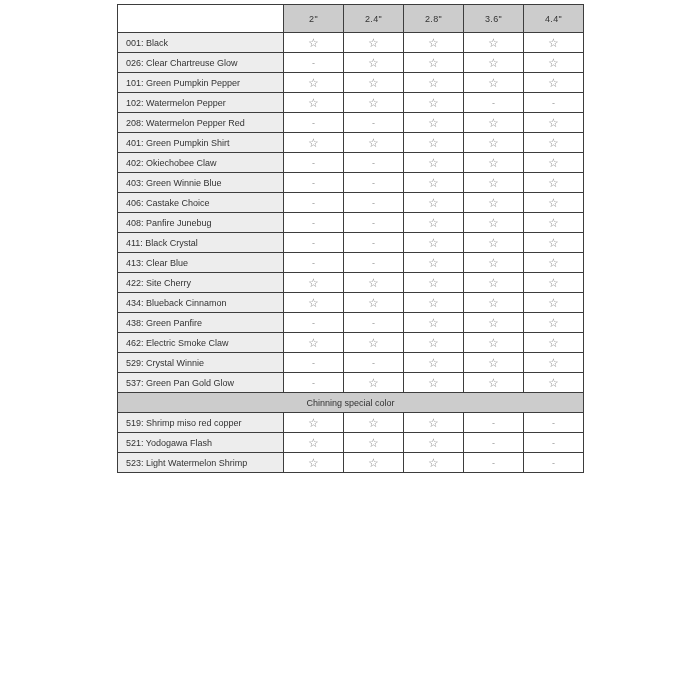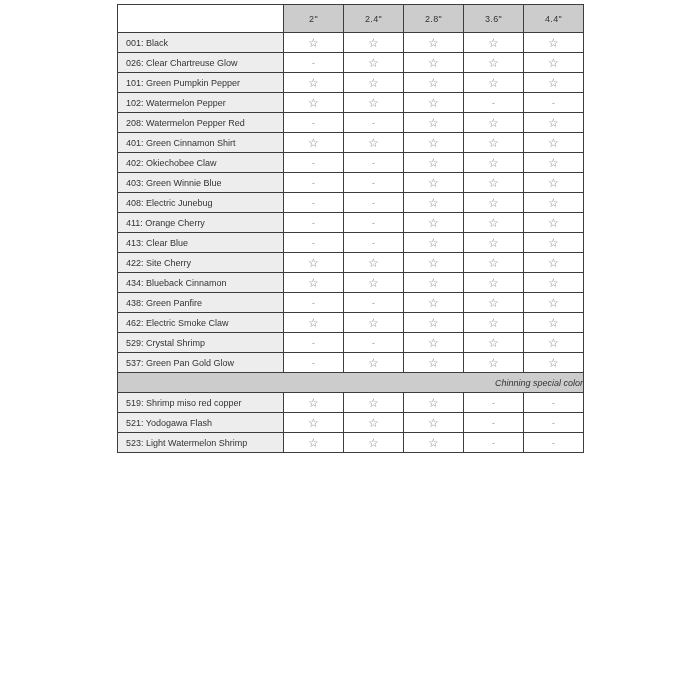--- a/index.html
+++ b/index.html
@@ -59,22 +59,21 @@
     color: #8a8a8a;
     font-size: 12px;
     line-height: 1;
   }
   tbody td.sym.dash {
     color: #9a9a9a;
     font-size: 9px;
   }
   tbody tr.section-row td {
     background: #cccccc;
-    text-align: right;
-    font-style: italic;
+    text-align: center;
   }
 </style>
 </head>
 <body>
 
 <div class="page">
   <table class="spec-table">
     <colgroup>
       <col style="width:166px">
       <col style="width:60px">
@@ -128,21 +127,21 @@
         </tr>
         <tr>
           <td class="label">208: Watermelon Pepper Red</td>
           <td class="sym dash">-</td>
           <td class="sym dash">-</td>
           <td class="sym star">☆</td>
           <td class="sym star">☆</td>
           <td class="sym star">☆</td>
         </tr>
         <tr>
-          <td class="label">401: Green Cinnamon Shirt</td>
+          <td class="label">401: Green Pumpkin Shirt</td>
           <td class="sym star">☆</td>
           <td class="sym star">☆</td>
           <td class="sym star">☆</td>
           <td class="sym star">☆</td>
           <td class="sym star">☆</td>
         </tr>
         <tr>
           <td class="label">402: Okiechobee Claw</td>
           <td class="sym dash">-</td>
           <td class="sym dash">-</td>
@@ -152,29 +151,37 @@
         </tr>
         <tr>
           <td class="label">403: Green Winnie Blue</td>
           <td class="sym dash">-</td>
           <td class="sym dash">-</td>
           <td class="sym star">☆</td>
           <td class="sym star">☆</td>
           <td class="sym star">☆</td>
         </tr>
         <tr>
-          <td class="label">408: Electric Junebug</td>
-          <td class="sym dash">-</td>
-          <td class="sym dash">-</td>
-          <td class="sym star">☆</td>
-          <td class="sym star">☆</td>
-          <td class="sym star">☆</td>
-        </tr>
-        <tr>
-          <td class="label">411: Orange Cherry</td>
+          <td class="label">406: Castake Choice</td>
+          <td class="sym dash">-</td>
+          <td class="sym dash">-</td>
+          <td class="sym star">☆</td>
+          <td class="sym star">☆</td>
+          <td class="sym star">☆</td>
+        </tr>
+        <tr>
+          <td class="label">408: Panfire Junebug</td>
+          <td class="sym dash">-</td>
+          <td class="sym dash">-</td>
+          <td class="sym star">☆</td>
+          <td class="sym star">☆</td>
+          <td class="sym star">☆</td>
+        </tr>
+        <tr>
+          <td class="label">411: Black Crystal</td>
           <td class="sym dash">-</td>
           <td class="sym dash">-</td>
           <td class="sym star">☆</td>
           <td class="sym star">☆</td>
           <td class="sym star">☆</td>
         </tr>
         <tr>
           <td class="label">413: Clear Blue</td>
           <td class="sym dash">-</td>
           <td class="sym dash">-</td>
@@ -208,21 +215,21 @@
         </tr>
         <tr>
           <td class="label">462: Electric Smoke Claw</td>
           <td class="sym star">☆</td>
           <td class="sym star">☆</td>
           <td class="sym star">☆</td>
           <td class="sym star">☆</td>
           <td class="sym star">☆</td>
         </tr>
         <tr>
-          <td class="label">529: Crystal Shrimp</td>
+          <td class="label">529: Crystal Winnie</td>
           <td class="sym dash">-</td>
           <td class="sym dash">-</td>
           <td class="sym star">☆</td>
           <td class="sym star">☆</td>
           <td class="sym star">☆</td>
         </tr>
         <tr>
           <td class="label">537: Green Pan Gold Glow</td>
           <td class="sym dash">-</td>
           <td class="sym star">☆</td>

